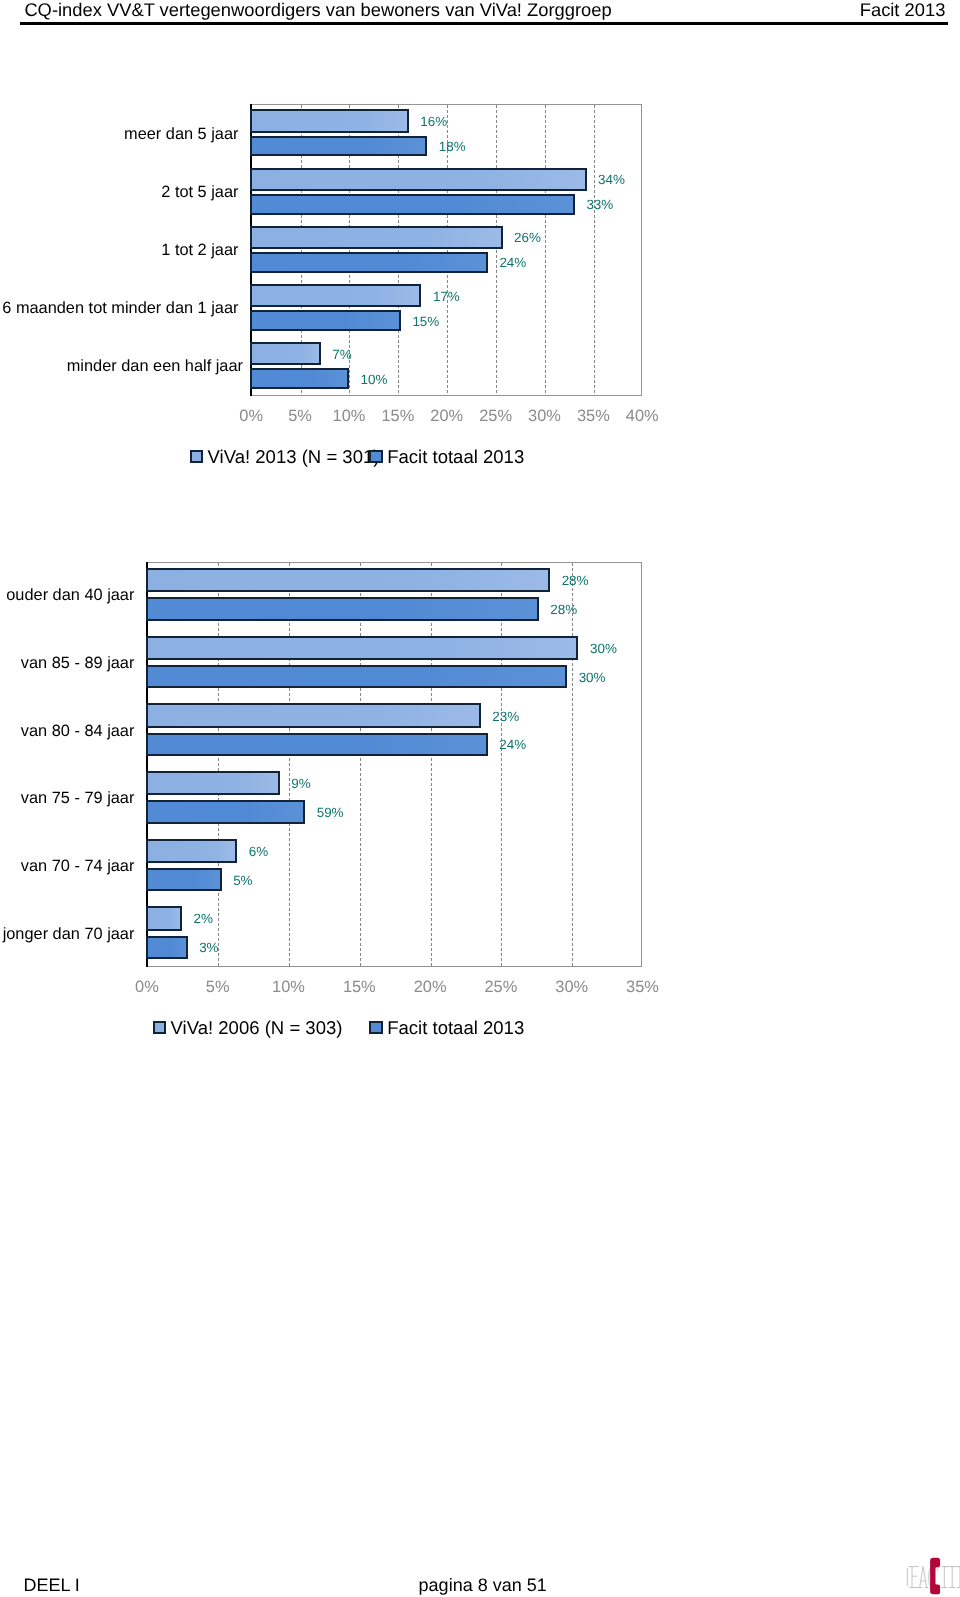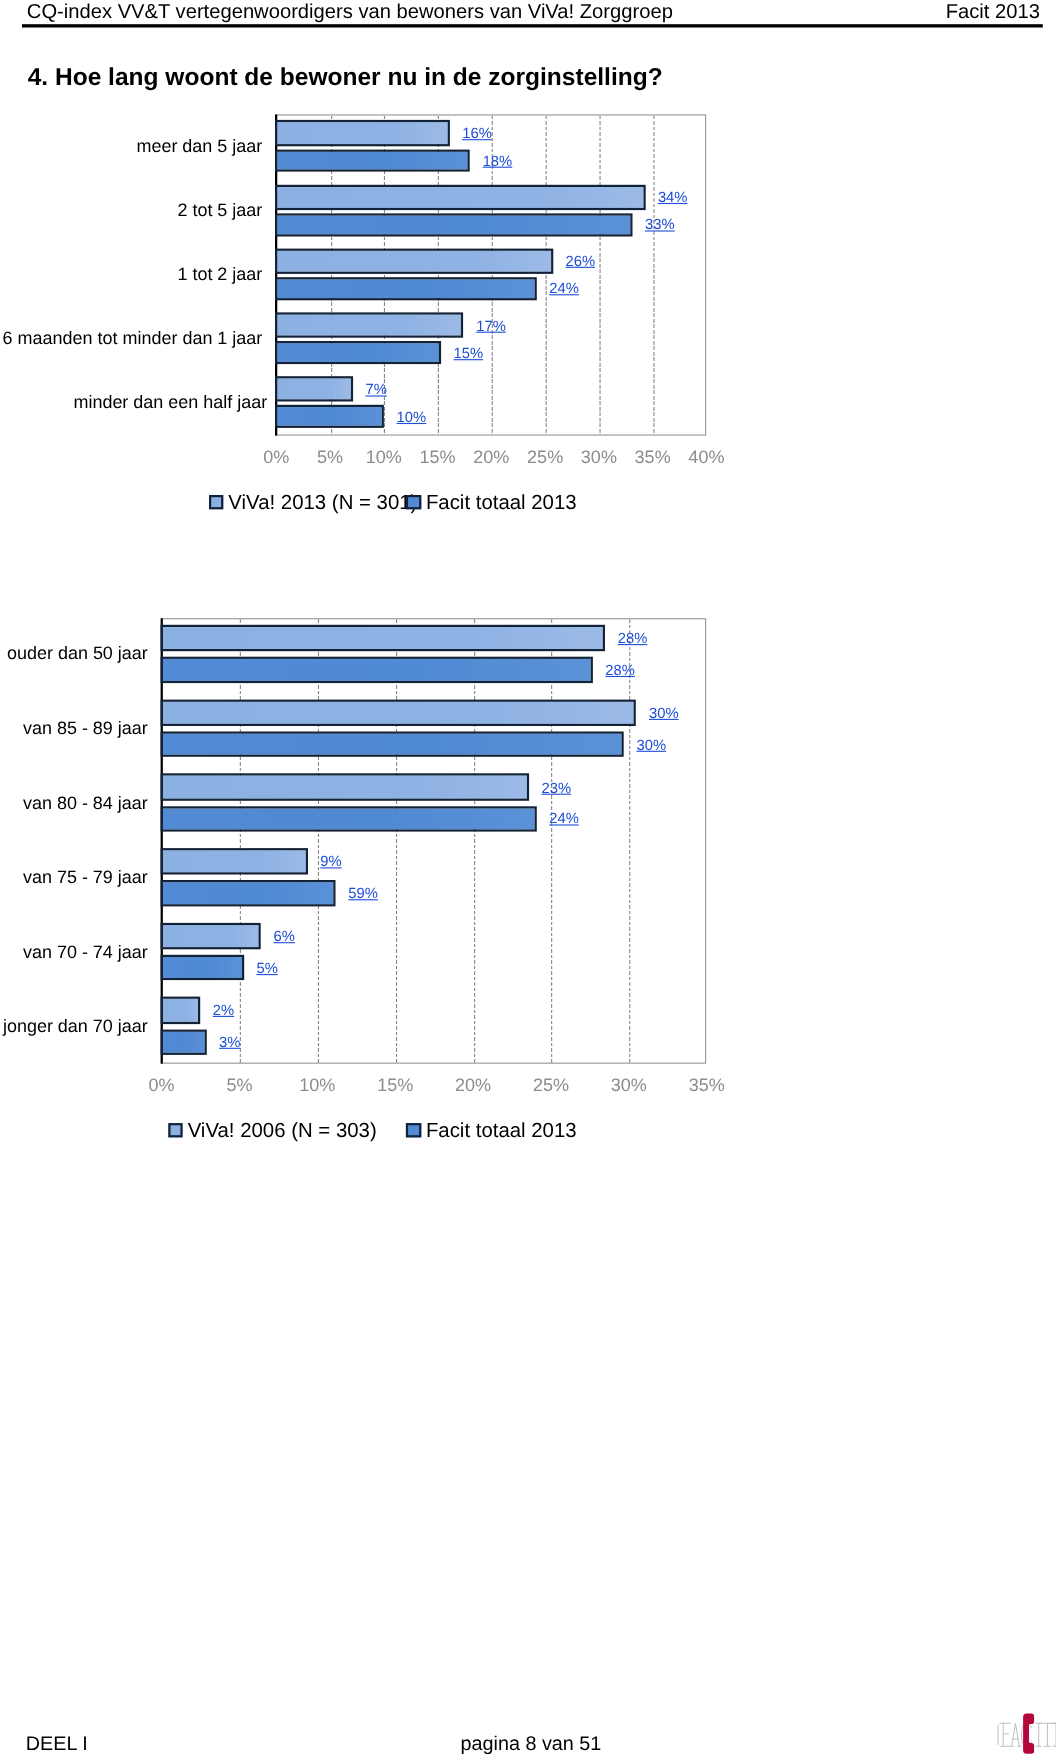--- a/index.html
+++ b/index.html
@@ -12,41 +12,40 @@
   .qtitle{position:absolute;left:25.2px;font-size:22.3px;font-weight:bold;white-space:nowrap;line-height:26px;}
   
   .chart{position:absolute;left:0;top:0;width:960px;height:1597px;}
   .plot{position:absolute;border:1px solid #949494;box-sizing:border-box;background:#fff;}
   .yaxis{position:absolute;width:2px;background:#000;}
   .gridline{position:absolute;top:0;bottom:0;width:1px;background-image:repeating-linear-gradient(to bottom,#868686 0px,#868686 3.3px,rgba(255,255,255,0) 3.3px,rgba(255,255,255,0) 5px);}
   .bar{position:absolute;box-sizing:border-box;border:2px solid #122338;}
   .bar.s1{background:linear-gradient(to right,#8cb0e2 0%,#8eb2e4 70%,#9cbae7 100%);}
   .bar.s2{background:linear-gradient(to right,#528ad4 0%,#5089d4 60%,#5b91d7 100%);}
   .catlabel{position:absolute;font-size:16.35px;color:#000;white-space:nowrap;text-align:right;}
-  .dlabel{position:absolute;font-size:13.45px;color:#1d4ed8;white-space:nowrap;text-decoration:underline;}
+  .dlabel{position:absolute;font-size:13.45px;color:#0f766e;white-space:nowrap;}
   .xlabel{position:absolute;font-size:16.4px;color:#8c8c8c;white-space:nowrap;text-align:center;}
   .legend{position:absolute;font-size:18.55px;white-space:nowrap;line-height:20px;}
   .legend .sw{display:inline-block;width:13.2px;height:13.2px;border:2px solid #122338;box-sizing:border-box;vertical-align:middle;margin-right:4.6px;position:relative;top:-1px;}
   .legend .sw1{background:#8cb0e2;}
   .legend .sw2{background:#528ad4;}
   
   #footer-left{position:absolute;left:23.4px;top:1574.6px;font-size:18.0px;line-height:20px;}
   #footer-center{position:absolute;left:418.6px;top:1574.6px;font-size:18.0px;line-height:20px;}
   #footer-logo{position:absolute;left:905px;top:1556px;width:75px;height:41px;overflow:hidden;}
 </style>
 </head>
 <body>
 
 <div class="page">
   <div id="page-header">
     <div class="hdr-left">CQ-index VV&amp;T vertegenwoordigers van bewoners van ViVa! Zorggroep</div>
     <div class="hdr-right">Facit 2013</div>
   </div>
 
-  <div class="qtitle" style="top:56.5px">4. Hoe lang woont de bewoner nu in de zorginstelling?</div>
   <div class="chart" id="chart1">
       <div class="plot" style="left: 251.2px; top: 104.4px; width: 391px; height: 291.2px;">
         <div class="gridline" style="left: 48.375px;"></div>
         <div class="gridline" style="left: 97.25px;"></div>
         <div class="gridline" style="left: 146.125px;"></div>
         <div class="gridline" style="left: 195px;"></div>
         <div class="gridline" style="left: 243.875px;"></div>
         <div class="gridline" style="left: 292.75px;"></div>
         <div class="gridline" style="left: 341.625px;"></div>
       </div>
@@ -116,21 +115,21 @@
       <div class="bar s2" style="left: 145.8px; top: 665.138px; width: 421.336px; height: 23.3392px;"></div>
       <div class="dlabel" style="left: 578.636px; top: 676.808px; transform: translateY(-50%);">30%</div>
       <div class="bar s2" style="left: 145.8px; top: 732.788px; width: 342.04px; height: 23.3392px;"></div>
       <div class="dlabel" style="left: 499.34px; top: 744.458px; transform: translateY(-50%);">24%</div>
       <div class="bar s2" style="left: 145.8px; top: 800.438px; width: 159.376px; height: 23.3392px;"></div>
       <div class="dlabel" style="left: 316.676px; top: 812.108px; transform: translateY(-50%);">59%</div>
       <div class="bar s2" style="left: 145.8px; top: 868.088px; width: 75.832px; height: 23.3392px;"></div>
       <div class="dlabel" style="left: 233.132px; top: 879.758px; transform: translateY(-50%);">5%</div>
       <div class="bar s2" style="left: 145.8px; top: 935.738px; width: 41.848px; height: 23.3392px;"></div>
       <div class="dlabel" style="left: 199.148px; top: 947.408px; transform: translateY(-50%);">3%</div>
-      <div class="catlabel" style="right: 825.6px; top: 595.425px; transform: translateY(-50%);">ouder dan 50 jaar</div>
+      <div class="catlabel" style="right: 825.6px; top: 595.425px; transform: translateY(-50%);">ouder dan 40 jaar</div>
       <div class="catlabel" style="right: 825.6px; top: 663.075px; transform: translateY(-50%);">van 85 - 89 jaar</div>
       <div class="catlabel" style="right: 825.6px; top: 730.725px; transform: translateY(-50%);">van 80 - 84 jaar</div>
       <div class="catlabel" style="right: 825.6px; top: 798.375px; transform: translateY(-50%);">van 75 - 79 jaar</div>
       <div class="catlabel" style="right: 825.6px; top: 866.025px; transform: translateY(-50%);">van 70 - 74 jaar</div>
       <div class="catlabel" style="right: 825.6px; top: 933.675px; transform: translateY(-50%);">jonger dan 70 jaar</div>
       <div class="xlabel" style="left: 146.9px; top: 977.5px; transform: translateX(-50%);">0%</div>
       <div class="xlabel" style="left: 217.7px; top: 977.5px; transform: translateX(-50%);">5%</div>
       <div class="xlabel" style="left: 288.5px; top: 977.5px; transform: translateX(-50%);">10%</div>
       <div class="xlabel" style="left: 359.3px; top: 977.5px; transform: translateX(-50%);">15%</div>
       <div class="xlabel" style="left: 430.1px; top: 977.5px; transform: translateX(-50%);">20%</div>

